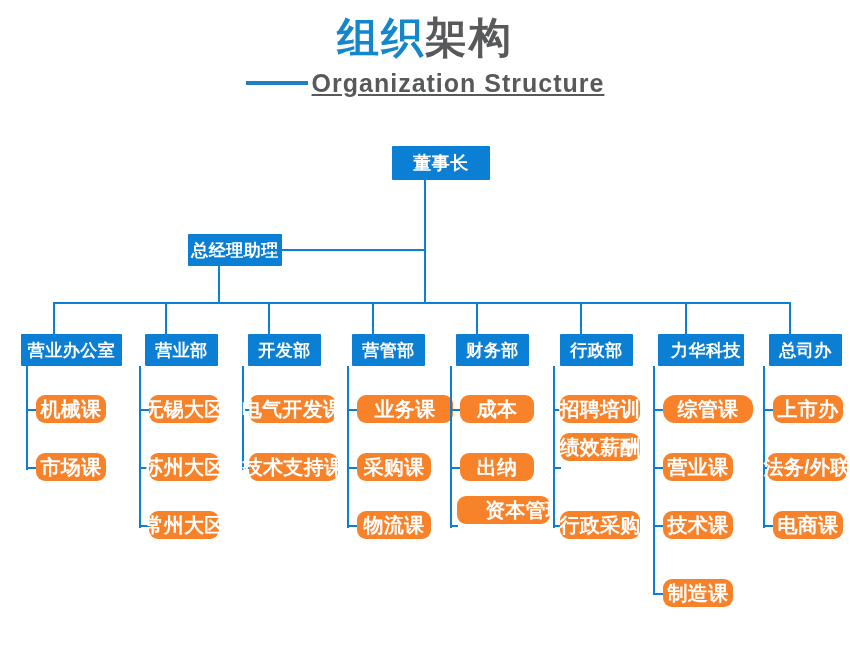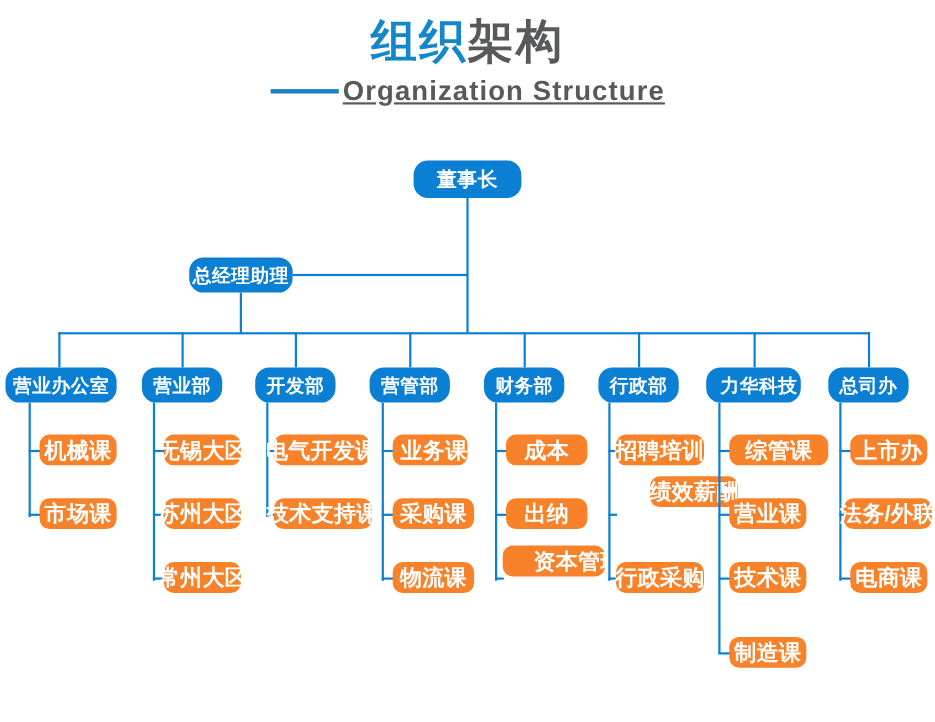--- a/index.html
+++ b/index.html
@@ -82,24 +82,25 @@
     display: flex;
     align-items: center;
     justify-content: center;
     color: #ffffff;
     font-weight: bold;
     white-space: nowrap;
     text-align: center;
   }
   .node.blue {
     background: #0B7FD4;
-    border-radius: 13px;
+    border-radius: 1px;
     font-size: 17px;
     height: 32px;
     letter-spacing: 0.5px;
+    margin-left: 16px;
   }
   .node.blue.root {
     height: 34px;
     font-size: 18px;
   }
   .node.orange {
     background: #F8822A;
     border-radius: 9px;
     font-size: 20px;
     height: 28px;
@@ -182,21 +183,21 @@
   <div class="node orange" style="left:249px; top:453px; width:89px;">
     <span>技术支持课</span>
   </div>
 
   <div class="line v" style="left:372px; top:302px; height:32px;"></div>
   <div class="node blue" style="left:336px; top:334px; width:73px;">
     <span>营管部</span>
   </div>
   <div class="line v" style="left:347px; top:366px; height:162px;"></div>
   <div class="line h" style="left:347px; top:409px; width:11px;"></div>
-  <div class="node orange" style="left:357px; top:395px; width:68px;justify-content:flex-end;">
+  <div class="node orange" style="left:357px; top:395px; width:96px;">
     <span>业务课</span>
   </div>
   <div class="line h" style="left:347px; top:467px; width:11px;"></div>
   <div class="node orange" style="left:357px; top:453px; width:74px;">
     <span>采购课</span>
   </div>
   <div class="line h" style="left:347px; top:525px; width:11px;"></div>
   <div class="node orange" style="left:357px; top:511px; width:74px;">
     <span>物流课</span>
   </div>
@@ -222,35 +223,35 @@
   <div class="line v" style="left:580px; top:302px; height:32px;"></div>
   <div class="node blue" style="left:544px; top:334px; width:73px;">
     <span>行政部</span>
   </div>
   <div class="line v" style="left:553px; top:366px; height:162px;"></div>
   <div class="line h" style="left:553px; top:409px; width:8px;"></div>
   <div class="node orange" style="left:560px; top:395px; width:80px;">
     <span>招聘培训</span>
   </div>
   <div class="line h" style="left:553px; top:467px; width:8px;"></div>
-  <div class="node orange" style="left:560px; top:433px; width:80px;margin-left:31px;">
+  <div class="node orange" style="left:560px; top:433px; width:80px;">
     <span>绩效薪酬</span>
   </div>
   <div class="line h" style="left:553px; top:525px; width:8px;"></div>
   <div class="node orange" style="left:560px; top:511px; width:80px;">
     <span>行政采购</span>
   </div>
 
   <div class="line v" style="left:685px; top:302px; height:32px;"></div>
   <div class="node blue" style="left:642px; top:334px; width:86px;padding-left:10px;">
     <span>力华科技</span>
   </div>
   <div class="line v" style="left:653px; top:366px; height:228px;"></div>
   <div class="line h" style="left:653px; top:409px; width:11px;"></div>
-  <div class="node orange" style="left:663px; top:395px; width:90px;">
+  <div class="node orange" style="left:663px; top:395px; width:90px;border-radius:12px;">
     <span>综管课</span>
   </div>
   <div class="line h" style="left:653px; top:467px; width:11px;"></div>
   <div class="node orange" style="left:663px; top:453px; width:70px;">
     <span>营业课</span>
   </div>
   <div class="line h" style="left:653px; top:525px; width:11px;"></div>
   <div class="node orange" style="left:663px; top:511px; width:70px;">
     <span>技术课</span>
   </div>

